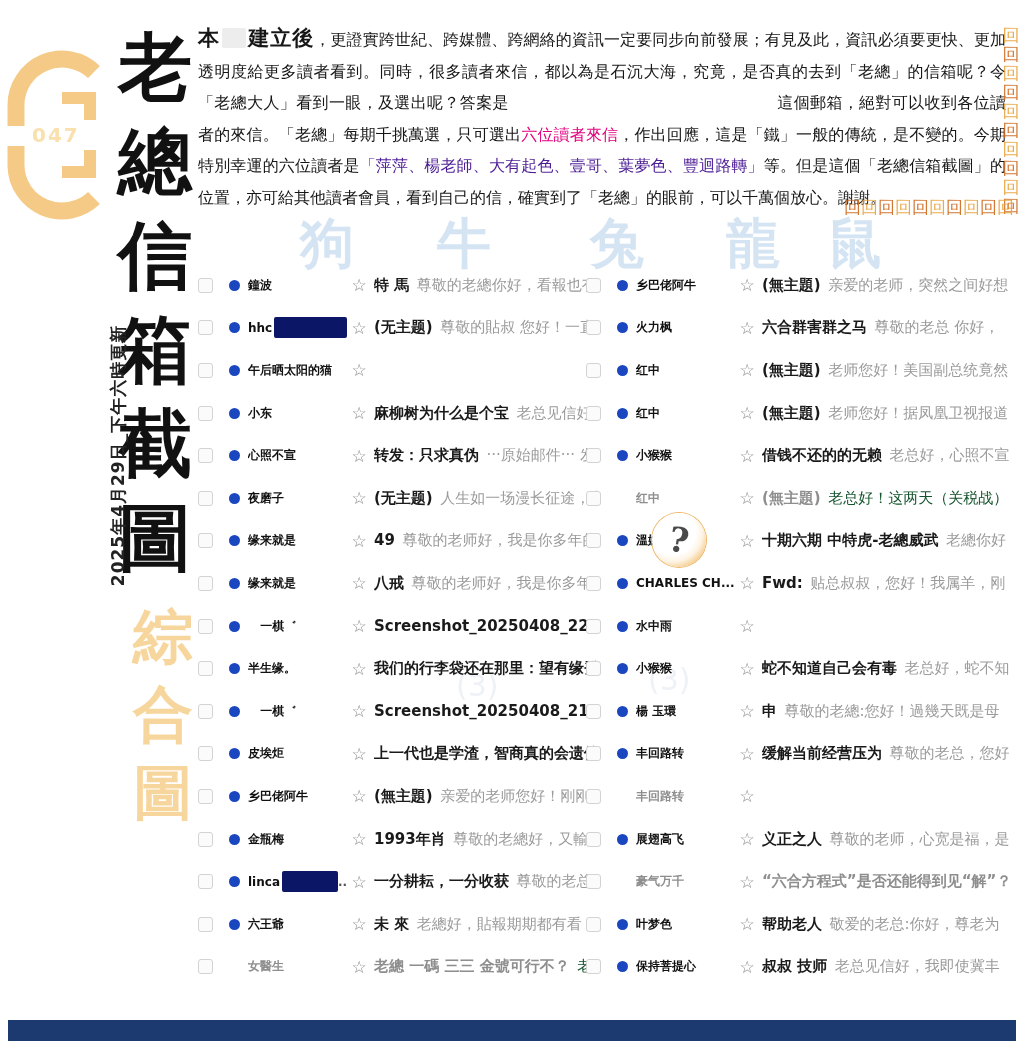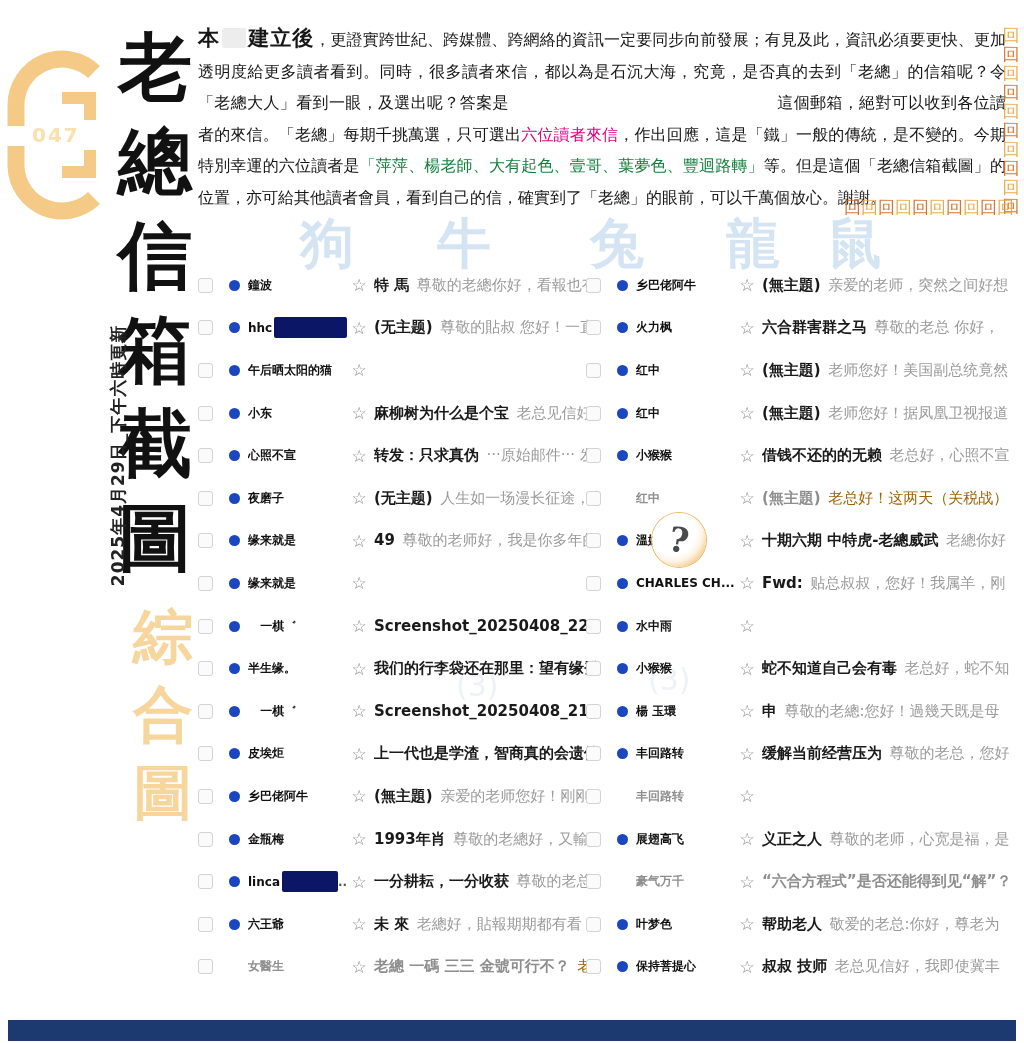--- a/index.html
+++ b/index.html
@@ -16,21 +16,21 @@
   .date-note{position:absolute;left:-82px;top:444px;width:400px;text-align:center;
              transform:rotate(-90deg);font-size:17px;font-weight:700;color:#222;letter-spacing:1px;}
   
   .intro{position:absolute;left:198px;top:22px;width:808px;font-family:"DejaVu Serif","Liberation Serif",serif;
          font-size:16px;line-height:31.5px;color:#161616;text-align:justify;}
   .lead{font-size:21px;font-weight:900;letter-spacing:1px;}
   .masked-char{display:inline-block;width:24px;height:20px;background:#ededed;border-radius:2px;
                vertical-align:-3px;margin:0 2px;}
   .gap-spacer{display:inline-block;width:268px;height:1px;}
   .seg-pink{color:#e4007f;}
-  .seg-orange{color:#15803d;}
+  .seg-orange{color:#4c1d95;}
   
   .meander-v{position:absolute;left:1000px;top:26px;width:22px;display:flex;flex-direction:column;
              font-size:17px;line-height:19px;text-align:center;opacity:.9;}
   .meander-h{position:absolute;left:844px;top:197px;height:20px;display:flex;flex-direction:row;
              font-size:17px;line-height:20px;opacity:.9;}
   .meander-v span,.meander-h span{display:block;}
   
   .zodiac{position:absolute;top:208px;font-size:54px;font-weight:700;color:#b9d3ec;opacity:.6;
           font-family:"DejaVu Serif","Liberation Serif",serif;}
   .page-marker{position:absolute;font-size:30px;color:#cfd8e4;opacity:.35;}
@@ -42,21 +42,21 @@
   .dot-wrap{width:11px;margin-right:8px;flex:none;}
   .dot{width:11px;height:11px;border-radius:50%;background:#1a46c0;}
   .name{width:99px;margin-right:2px;flex:none;font-size:12px;font-weight:700;color:#111;
         white-space:nowrap;overflow:hidden;display:flex;align-items:center;}
   .star{width:20px;text-align:center;margin-right:5px;flex:none;font-size:17px;color:#8a8a8a;}
   .subj{flex:1;white-space:nowrap;overflow:hidden;font-size:15px;}
   .subj b{color:#1a1a1a;font-weight:700;}
   .subj .prev{color:#9b9b9b;font-weight:400;}
   .mail-row.read .name{color:#8e8e8e;font-weight:600;}
   .mail-row.read .subj b{color:#8e8e8e;}
-  .mail-row.read .subj .prev{color:#a16207;}
+  .mail-row.read .subj .prev{color:#14532d;}
   .redact{flex:1;height:21px;background:#0b1666;border-radius:2px;margin-left:2px;}
   .name-suffix{color:#555;font-weight:700;}
   .q-badge{position:absolute;left:66px;top:-7px;width:54px;height:54px;border-radius:50%;z-index:3;
            background:radial-gradient(circle at 38% 35%, #ffffff 48%, #fdf3e2 62%, #f3c783 80%, #e08b35 100%);
            box-shadow:0 0 0 1px #eeb668;display:flex;align-items:center;justify-content:center;}
   .q-badge span{font-size:34px;font-weight:900;color:#4a4a4a;transform:rotate(10deg);
                 font-family:"DejaVu Serif","Liberation Serif",serif;}
   
   .bottom-bar{position:absolute;left:8px;right:8px;bottom:2px;height:21px;background:#1d3a70;}
 </style>
@@ -211,20 +211,21 @@
     </div>
     <div class="mail-row">
       <div class="cb"></div>
       <div class="dot-wrap">
         <div class="dot"></div>
       </div>
       <div class="name">
         <span>缘来就是</span>
       </div>
       <div class="star">☆</div>
+      <div class="subj"><b>八戒</b><span class="prev"> 尊敬的老师好，我是你多年</span></div>
     </div>
     <div class="mail-row">
       <div class="cb"></div>
       <div class="dot-wrap">
         <div class="dot"></div>
       </div>
       <div class="name">
         <span>ゞ一棋゛</span>
       </div>
       <div class="star">☆</div>

